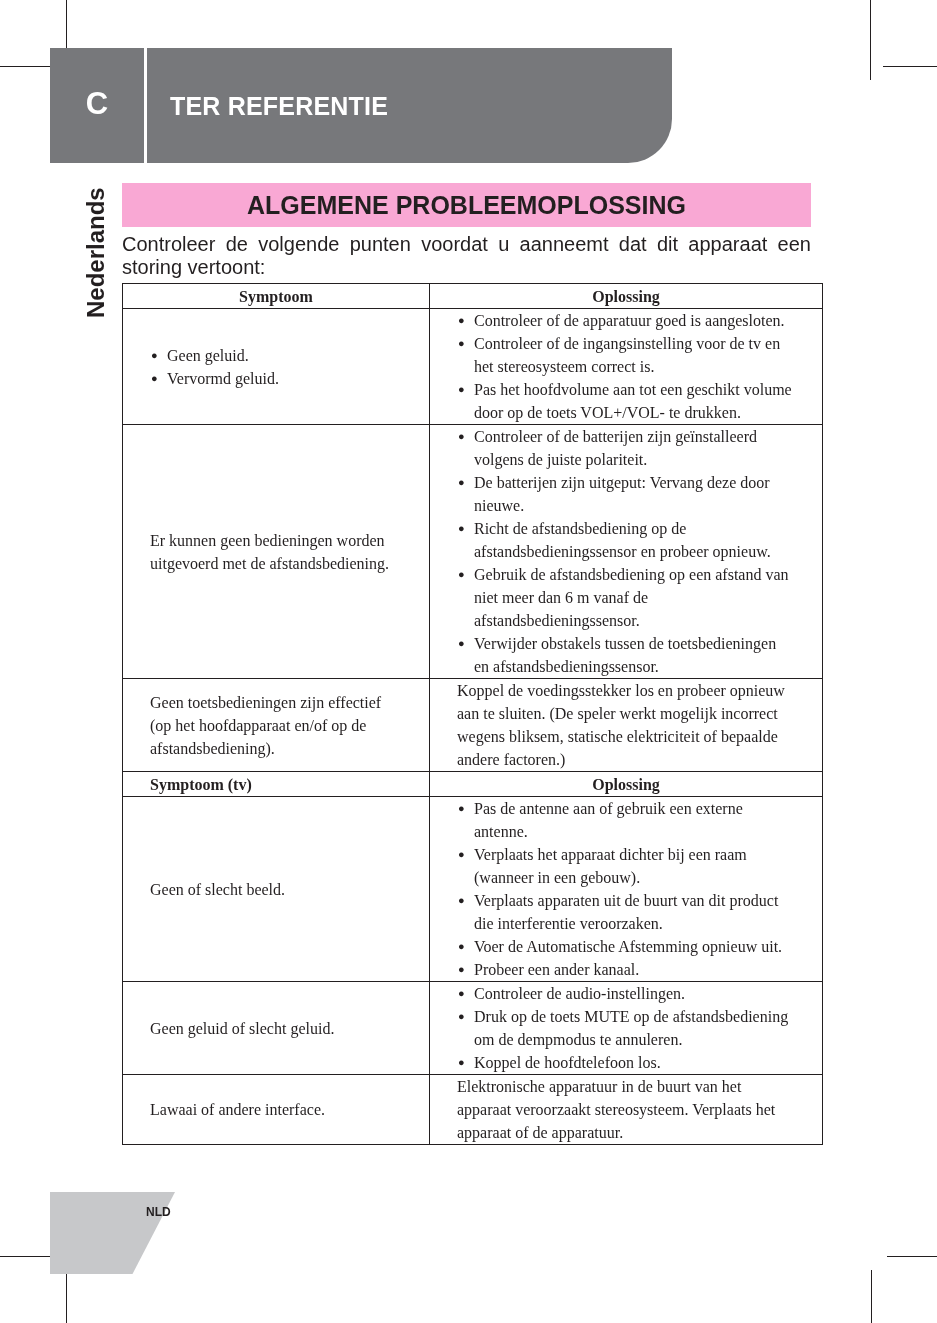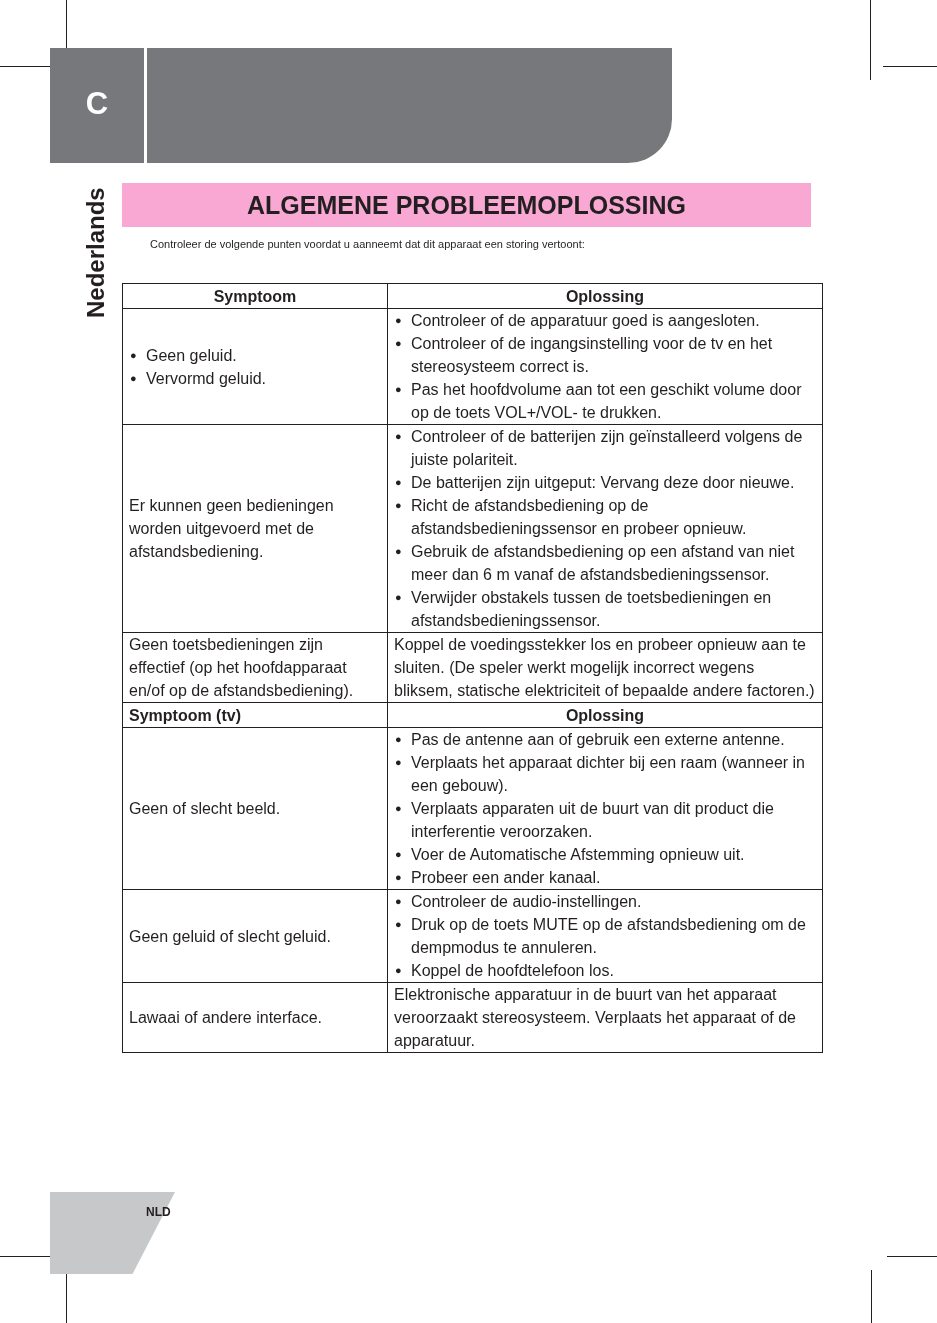--- a/index.html
+++ b/index.html
@@ -9,24 +9,24 @@
   .header { position: absolute; left: 50px; top: 48px; width: 622px; height: 115px;
             background: #77787b; border-bottom-right-radius: 44px; }
   .header .divider { position: absolute; left: 94px; top: 0; width: 3px; height: 115px; background: #ffffff; }
   .header .letter { position: absolute; left: 0; width: 94px; top: 38px; text-align: center;
                     color: #fff; font-weight: bold; font-size: 31px; }
   .header .title { position: absolute; left: 120px; top: 44px; color: #fff; font-weight: bold; font-size: 25px; letter-spacing: 0.2px; }
   .side-label { position: absolute; left: 82px; top: 318px; transform-origin: 0 0; transform: rotate(-90deg);
                 font-weight: bold; font-size: 24px; color: #231f20; white-space: nowrap; }
   .section-title { position: absolute; left: 122px; top: 183px; width: 689px; height: 44px; background: #f9a8d4;
                    text-align: center; font-weight: bold; font-size: 25px; line-height: 44px; color: #231f20; }
-  .intro { position: absolute; left: 122px; top: 233px; width: 689px; font-size: 11px; line-height: 23px;
-           text-align: justify; margin-left: 28px; }
+  .intro { position: absolute; left: 122px; top: 233px; width: 689px; font-size: 20px; line-height: 23px;
+           text-align: justify; }
   table { position: absolute; left: 122px; top: 283px; width: 701px; border-collapse: collapse; font-size: 16px; line-height: 23px; }
-  td, th { border: 1.5px solid #231f20; padding: 0 6px; vertical-align: middle; }
+  td, th { border: 1.5px solid #231f20; padding: 0 27px; vertical-align: middle; font-family: Liberation Serif, serif; }
   th { font-weight: bold; text-align: center; height: 24px; }
   th.left { text-align: left; }
   td.sym { width: 252px; }
   ul { list-style: none; margin: 0; padding: 0; }
   li { position: relative; padding-left: 17px; }
   li::before { content: "\25CF"; position: absolute; left: 1px; top: 0; font-size: 11px; }
   .footer-tab { position: absolute; left: 50px; top: 1192px; width: 125px; height: 82px; background: #c7c8ca;
                 clip-path: polygon(0 0, 100% 0, 66% 100%, 0 100%); }
   .footer-code { position: absolute; left: 146px; top: 1205px; font-weight: bold; font-size: 12px; }
 </style>
@@ -38,20 +38,21 @@
 <div class="crop" style="left:870px;top:0;width:1px;height:80px;"></div>
 <div class="crop" style="left:883px;top:66px;width:54px;height:1px;"></div>
 <div class="crop" style="left:66px;top:1270px;width:1px;height:53px;"></div>
 <div class="crop" style="left:0;top:1256px;width:54px;height:1px;"></div>
 <div class="crop" style="left:871px;top:1270px;width:1px;height:53px;"></div>
 <div class="crop" style="left:887px;top:1256px;width:50px;height:1px;"></div>
 
 <div class="header">
   <div class="letter">C</div>
   <div class="divider"></div>
+  <div class="title">TER REFERENTIE</div>
 </div>
 
 <div class="side-label">Nederlands</div>
 
 <div class="section-title">ALGEMENE PROBLEEMOPLOSSING</div>
 
 <div class="intro">Controleer de volgende punten voordat u aanneemt dat dit apparaat een storing vertoont:</div>
 
 <table>
   <tbody>

